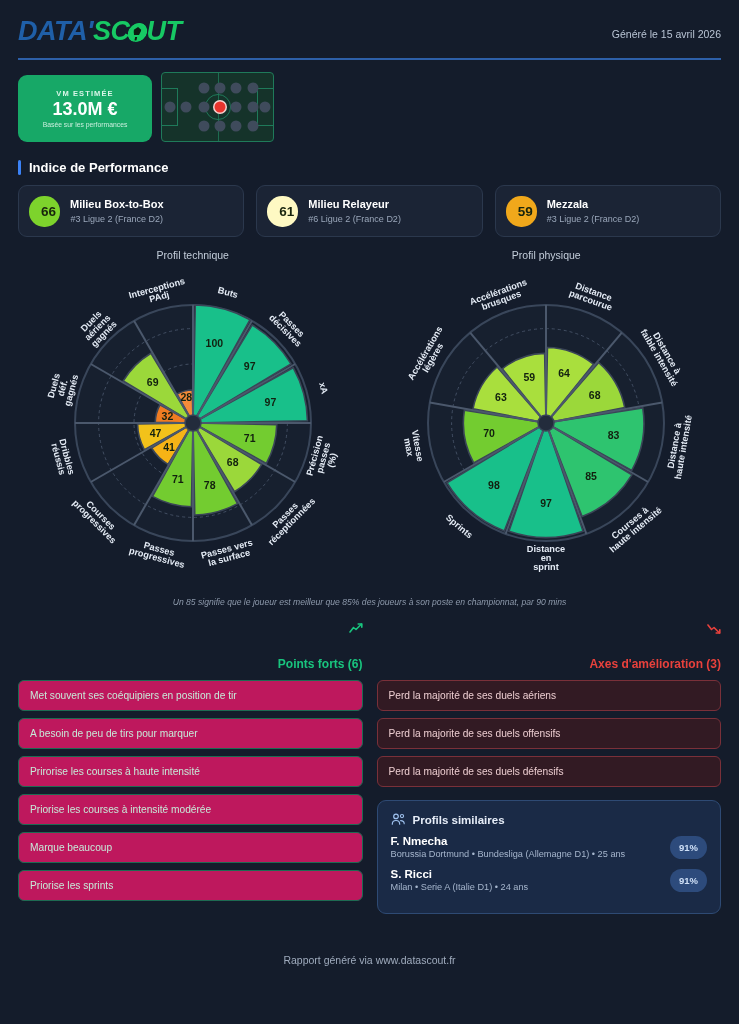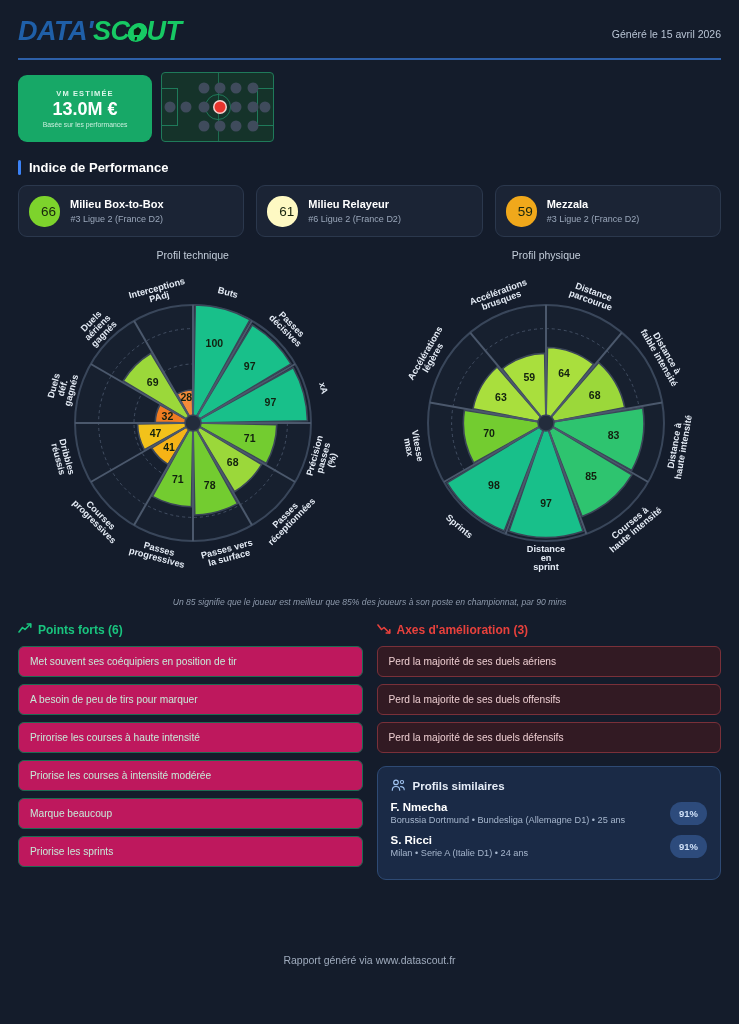--- a/index.html
+++ b/index.html
@@ -60,35 +60,35 @@
   
   .sec-head { display: flex; align-items: center; gap: 8px; margin: 18px 2px 10px 2px; }
   .sec-bar { width: 3px; height: 15px; background: #3b82f6; border-radius: 2px; }
   .sec-title { font-size: 13px; font-weight: 700; color: #ffffff; }
 
   
   .roles { display: flex; gap: 12px; padding: 0 2px; }
   .role-card { flex: 1; background: #1b2435; border: 1px solid #2b384d; border-radius: 9px;
                padding: 9px 10px; display: flex; align-items: center; gap: 10px; height: 52px; }
   .role-badge { width: 31px; height: 31px; border-radius: 15px; display: flex; align-items: center;
-                justify-content: center; font-size: 13.5px; font-weight: 400; color: #17240d; flex: 0 0 auto; padding-left: 8px; }
+                justify-content: center; font-size: 13.5px; font-weight: 700; color: #17240d; flex: 0 0 auto; padding-left: 8px; }
   .role-name { font-size: 11px; font-weight: 700; color: #ffffff; line-height: 1.2; }
   .role-rank { font-size: 9px; color: #9aa7ba; margin-top: 2px; text-align: center; }
 
   
   .radars { display: flex; padding: 12px 0 0 0; }
   .radar-wrap { flex: 1; text-align: center; position: relative; }
   .radar-title { font-size: 10.5px; color: #c3cdda; margin-bottom: 2px; }
   .radar-svg { display: block; margin: 0 auto; }
   .note { text-align: center; font-size: 8.6px; font-style: italic; color: #8d99ab; margin-top: 4px; }
 
   
   .two-col { display: flex; gap: 14px; padding: 16px 2px 0 2px; }
   .col { flex: 1; }
-  .col-head { display: flex; align-items: flex-start; gap: 6px; font-size: 12px; font-weight: 700; margin-bottom: 9px; }
+  .col-head { display: flex; align-items: flex-end; gap: 23px; font-size: 12px; font-weight: 700; margin-bottom: 9px; flex-direction: column; }
   .col-head.good { color: #19c47e; }
   .col-head.bad { color: #e8413c; }
   .item { border-radius: 6px; padding: 9px 11px; font-size: 10.2px; margin-bottom: 7px; height: 31px;
           display: flex; align-items: center; }
   .item.good { background: #be185d; border: 1px solid #1e6a52; color: #c7ead9; }
   .item.bad { background: #321a23; border: 1px solid #7a3039; color: #eccdd0; }
 
   
   .similar { background: #1a2a46; border: 1px solid #2e4a74; border-radius: 9px; padding: 12px 13px; margin-top: 13px; }
   .similar-head { display: flex; align-items: center; gap: 7px; font-size: 11.5px; font-weight: 700; color: #e6edf8; margin-bottom: 9px; }

